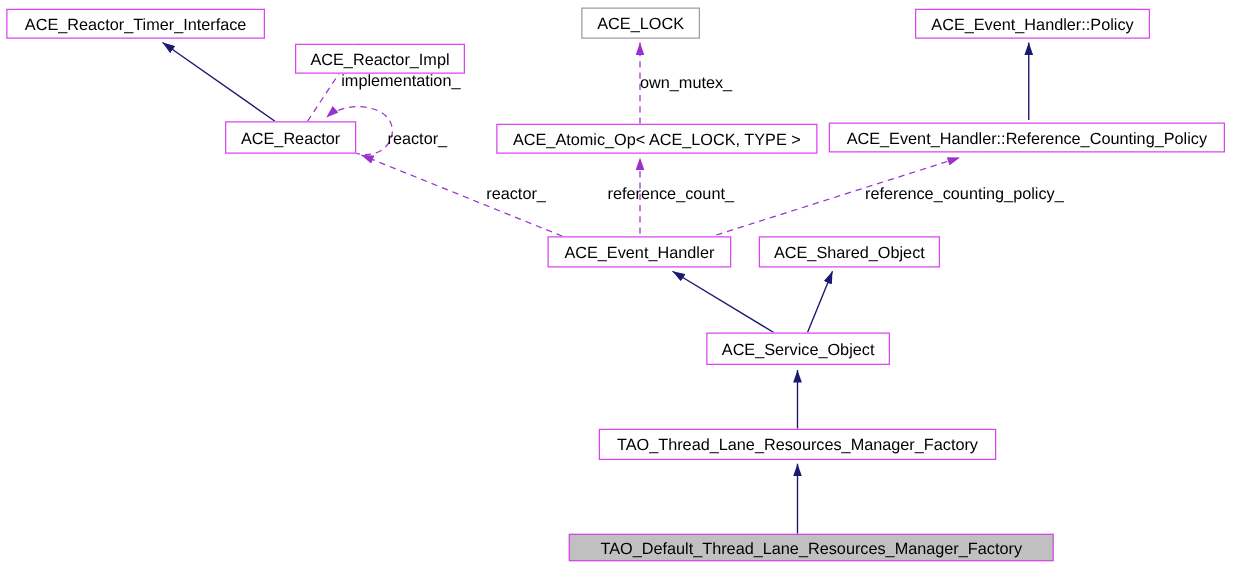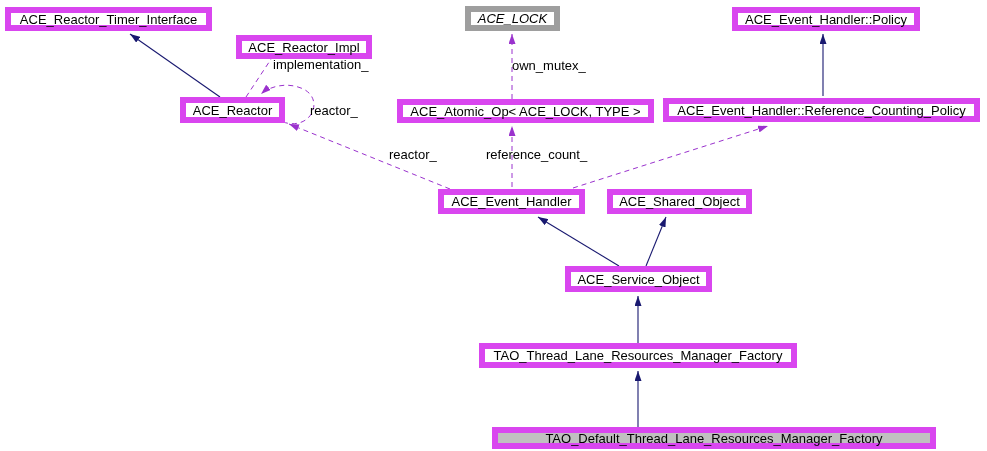--- a/index.html
+++ b/index.html
@@ -17,34 +17,33 @@
   }
   #edges {
     position: absolute;
     left: 0; top: 0;
     width: 987px;
     height: 451px;
   }
   .node {
     position: absolute;
     box-sizing: border-box;
-    border: 6px solid #d946ef;
+    border: 1px solid #d946ef;
     background: #ffffff;
     color: #000000;
     font-size: 13px;
     display: flex;
     align-items: center;
     justify-content: center;
     white-space: nowrap;
     cursor: pointer;
   }
   .node.external {
     border-color: #9e9e9e;
     cursor: default;
-    font-style: italic;
   }
   .node.focus {
     background: #c0c0c0;
     cursor: default;
   }
   .edge-label {
     position: absolute;
     font-size: 13px;
     color: #000000;
     white-space: nowrap;
@@ -95,26 +94,27 @@
   <div class="node" style="left:438px; top:189px; width:147px; height:25px;">ACE_Event_Handler</div>
 
   <div class="node" style="left:663px; top:98px; width:317px; height:24px;">ACE_Event_Handler::Reference_Counting_Policy</div>
 
   <div class="node" style="left:607px; top:189px; width:145px; height:25px;">ACE_Shared_Object</div>
 
   <div class="node" style="left:565px; top:266px; width:147px; height:26px;">ACE_Service_Object</div>
 
   <div class="node" style="left:479px; top:343px; width:318px; height:25px;">TAO_Thread_Lane_Resources_Manager_Factory</div>
 
-  <div class="node focus" style="left:455px; top:427px; width:444px; height:22px;margin-left:37px;">TAO_Default_Thread_Lane_Resources_Manager_Factory</div>
+  <div class="node focus" style="left:455px; top:427px; width:388px; height:22px;">TAO_Default_Thread_Lane_Resources_Manager_Factory</div>
 
   <div class="edge-label" style="left:273px; top:57px;">implementation_</div>
 
   <div class="edge-label" style="left:512px; top:58px;">own_mutex_</div>
 
   <div class="edge-label" style="left:310px; top:103px;">reactor_</div>
 
   <div class="edge-label" style="left:389px; top:147px;">reactor_</div>
 
   <div class="edge-label" style="left:486px; top:147px;">reference_count_</div>
 
+  <div class="edge-label" style="left:692px; top:147px;">reference_counting_policy_</div>
 
 </div>
 
 </body></html>

